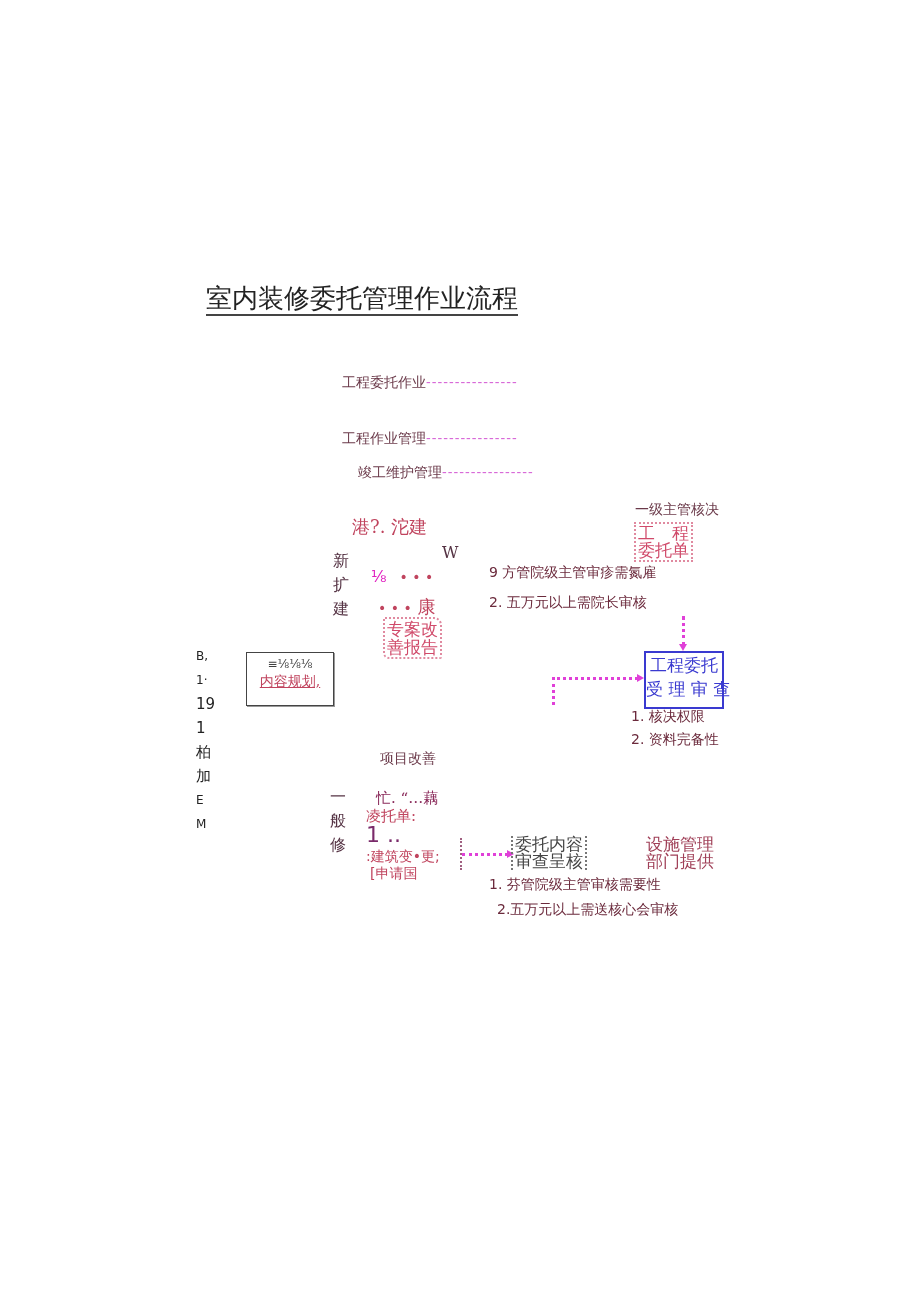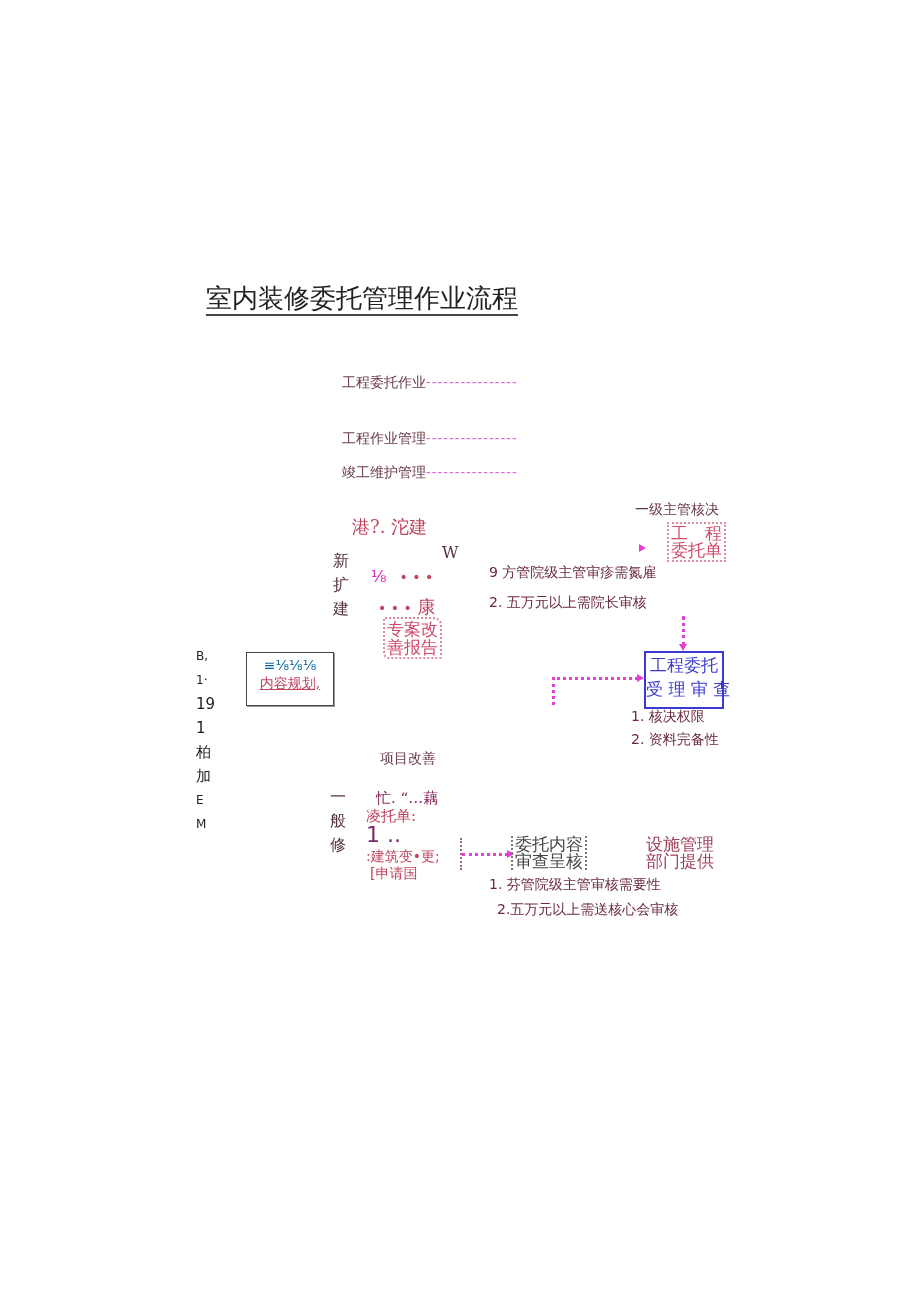--- a/index.html
+++ b/index.html
@@ -19,21 +19,21 @@
   .magenta { color:#e020c0; }
   .serif { font-family:"DejaVu Serif","Liberation Serif",serif; }
   .vert { font-size:16px; line-height:24px; color:#553344; font-family:"DejaVu Serif","Liberation Serif",serif; }
   .left-col { left:196px; top:644px; font-size:12px; line-height:24px; color:#222; }
   .left-col div { height:24px; }
   .left-col .big { font-size:15px; }
   .plan-box {
     left:246px; top:652px; width:86px; height:52px; border:1px solid #444;
     box-shadow:1px 1px 0 #999; background:#fff; text-align:center;
   }
-  .plan-box .top { font-size:14px; color:#0369a1; margin-top:4px; }
+  .plan-box .top { font-size:12px; color:#404040; margin-top:4px; }
   .plan-box .bot { font-size:14px; color:#c0445e; text-decoration:underline; font-family:"DejaVu Serif","Liberation Serif",serif; margin-top:2px;}
   .stamp {
     border:2px dotted #e08aa0; color:#d04a6a; font-family:"DejaVu Serif","Liberation Serif",serif;
     line-height:18px; text-align:center; padding:1px 2px; background:#fff;
   }
   .stamp-grey {
     border-left:2px dotted #777; border-right:2px dotted #777; color:#444;
     font-family:"DejaVu Serif","Liberation Serif",serif; line-height:17px; font-size:17px; padding:0 2px;
   }
   .blue-box {
@@ -52,21 +52,21 @@
 <body>
 
 <div class="abs title">室内装修委托管理作业流程</div>
 
 <div class="abs legend-row" style="left:342px;top:374px;">
   <span>工程委托作业</span><span class="dash">----------------</span>
 </div>
 <div class="abs legend-row" style="left:342px;top:419px;margin-top:11px;">
   <span>工程作业管理</span><span class="dash">----------------</span>
 </div>
-<div class="abs legend-row" style="left:342px;top:464px;">
+<div class="abs legend-row" style="left:358px;top:464px;">
   <span>竣工维护管理</span><span class="dash">----------------</span>
 </div>
 
 <div class="abs left-col">
   <div>B,</div>
   <div>1·</div>
   <div class="big">19</div>
   <div class="big">1</div>
   <div class="big">柏</div>
   <div class="big">加</div>
@@ -94,21 +94,21 @@
   <span class="pink" style="font-size:14px;">•  •  •</span>
   <span class="pink serif">康</span>
 </div>
 <div class="abs stamp" style="left:383px;top:617px;font-size:17px;border-radius:2px 8px 2px 6px;">
   <div>专案改</div>
   <div>善报告</div>
 </div>
 
 <div class="abs serif" style="left:635px;top:501px;font-size:14px;color:#6b3a4a;">一级主管核决</div>
 <div class="abs arrow-r" style="left:639px;top:544px;"></div>
-<div class="abs stamp" style="left:667px;top:522px;font-size:17px;line-height:17px;padding:1px 2px;">
+<div class="abs stamp" style="left:634px;top:522px;font-size:17px;line-height:17px;padding:1px 2px;">
   <div>工　程</div>
   <div>委托单</div>
 </div>
 <div class="abs note" style="left:489px;top:564px;">9 方管院级主管审疹需氮雇</div>
 <div class="abs note" style="left:489px;top:594px;">2. 五万元以上需院长审核</div>
 
 <div class="abs dot-v" style="left:682px;top:616px;height:30px;"></div>
 <div class="abs arrow-d" style="left:679px;top:644px;"></div>
 <div class="abs dot-h" style="left:552px;top:677px;width:86px;"></div>
 <div class="abs dot-v" style="left:552px;top:677px;height:28px;"></div>

